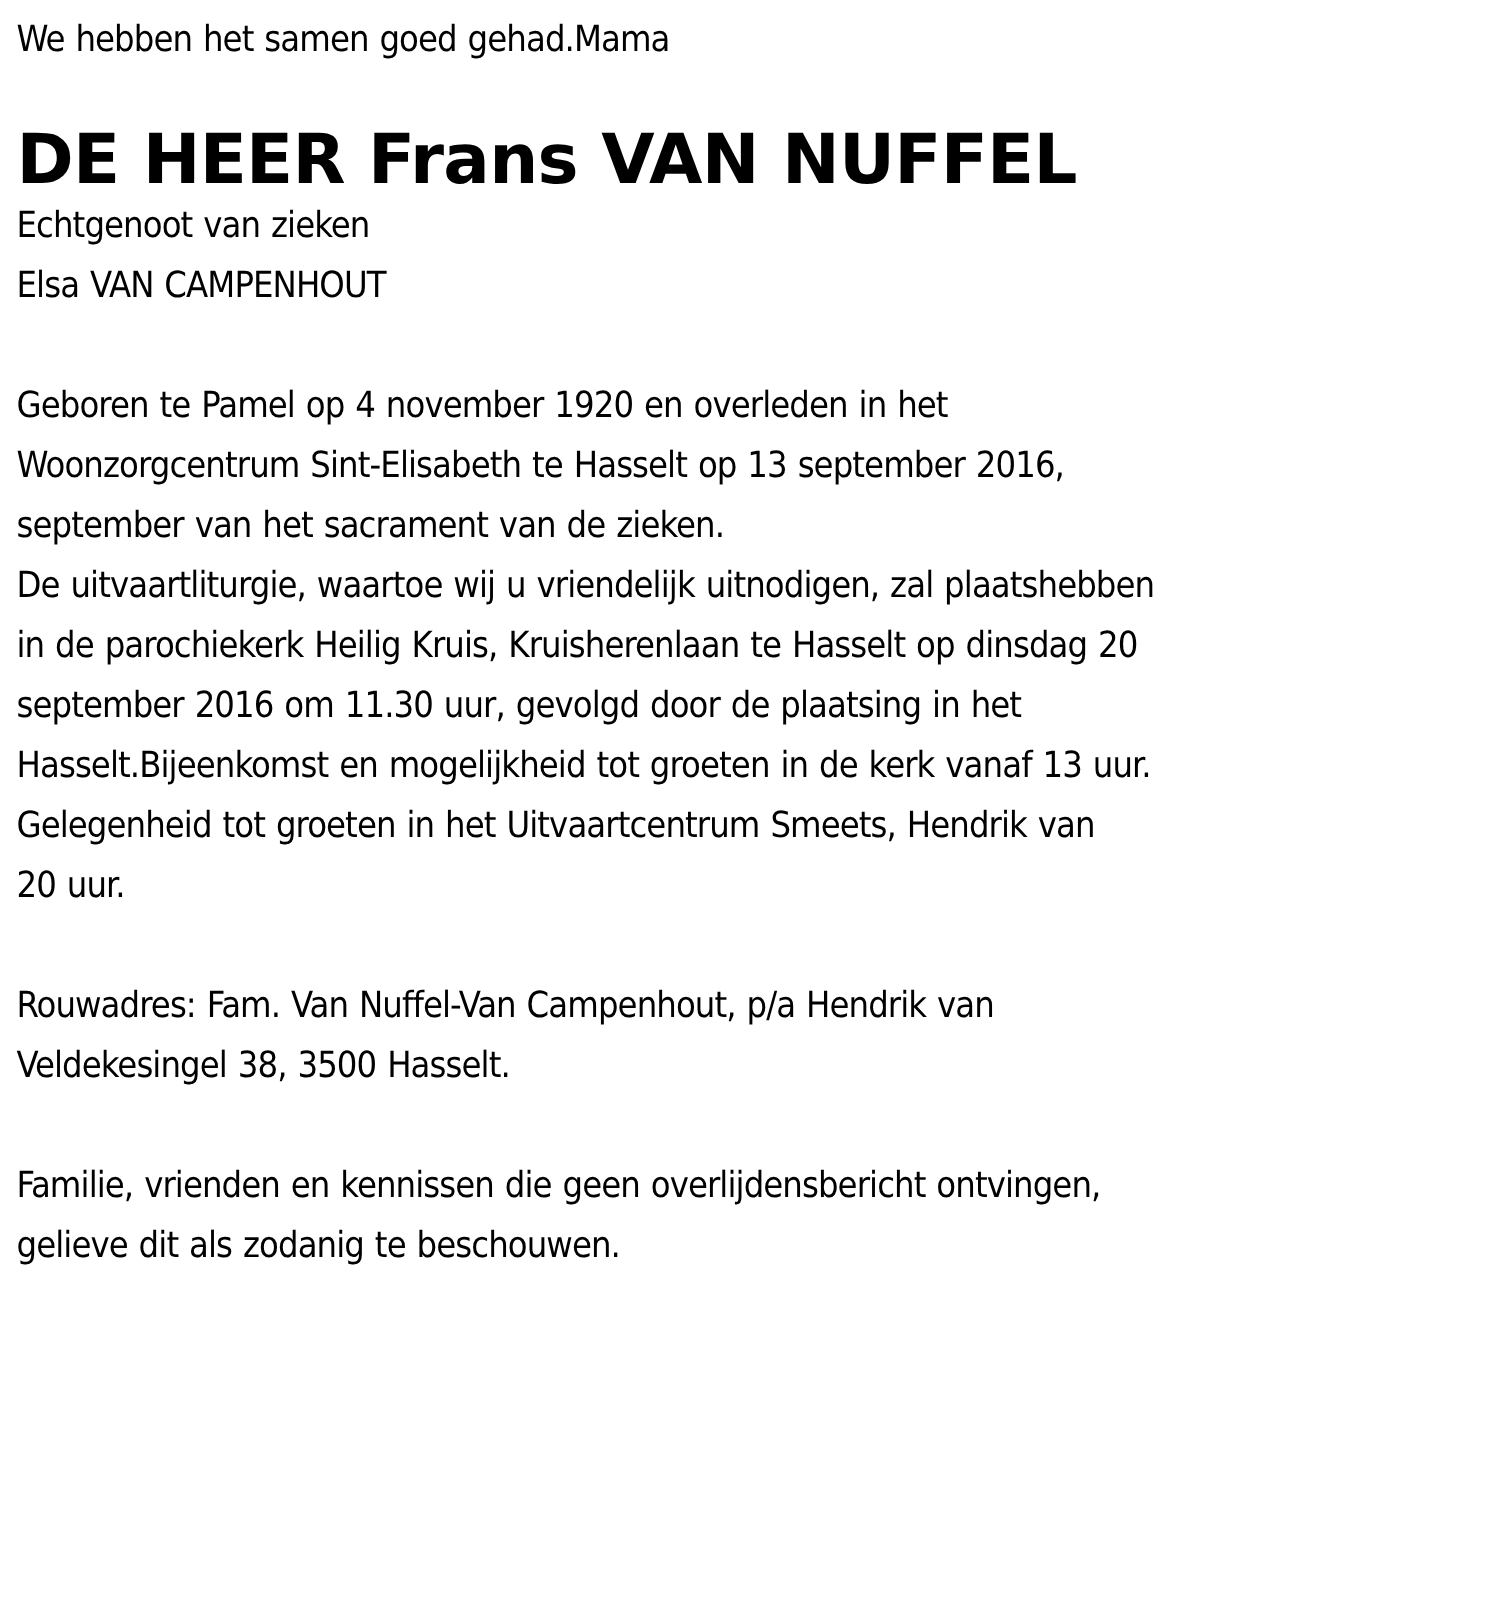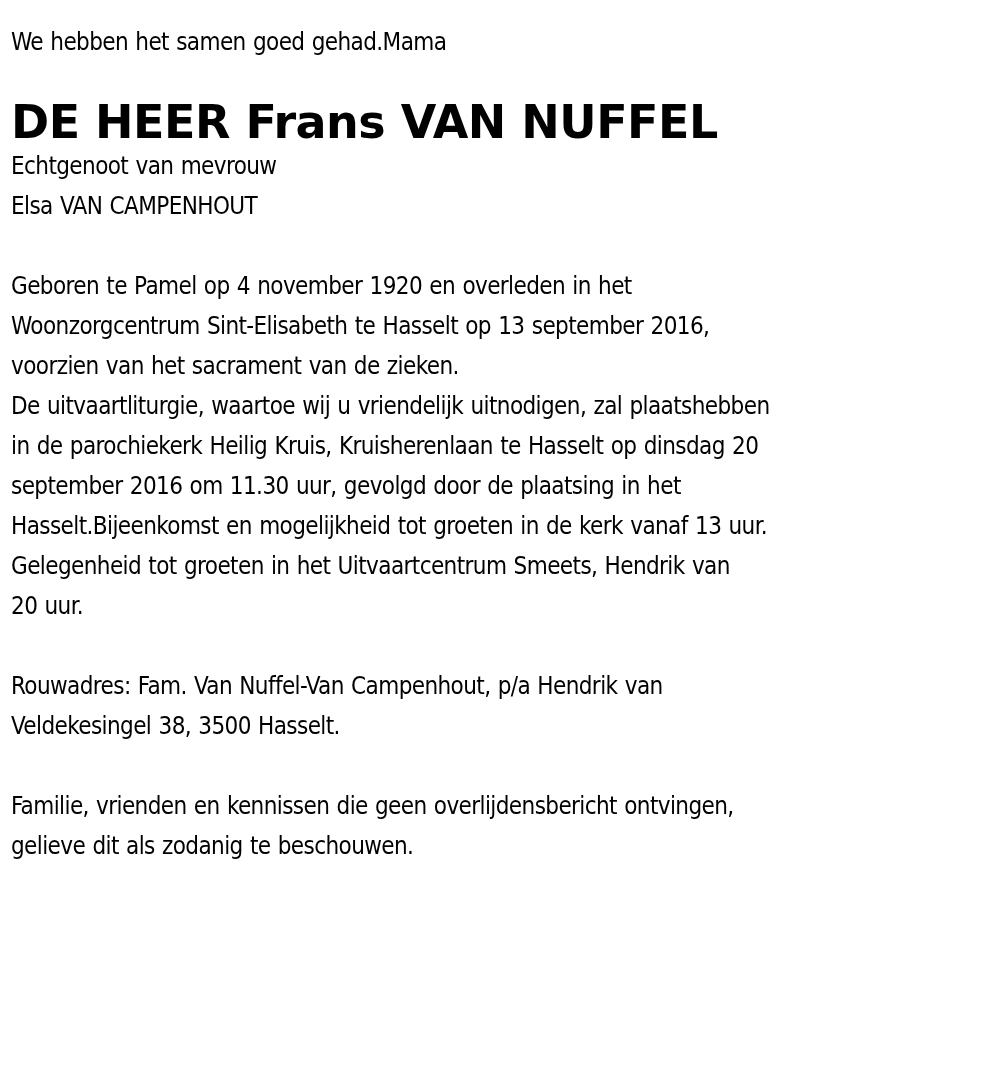--- a/index.html
+++ b/index.html
@@ -11,21 +11,20 @@
       width: 1000px;
       height: 1070px;
       overflow: hidden;
       color: #000000;
       font-family: "DejaVu Sans", sans-serif;
     }
     .page {
       padding: 6px 11px 0 11px;
       box-sizing: border-box;
       width: 911px;
-      margin-top: 16px;
     }
     .line {
       font-size: 24px;
       line-height: 40px;
       letter-spacing: -0.6px;
       word-spacing: 1px;
       white-space: nowrap;
       font-stretch: condensed;
     }
     .intro {
@@ -51,29 +50,29 @@
 </head>
 <body>
 
 <div class="page">
 
   <div class="line intro">We hebben het samen goed gehad.Mama</div>
 
   <div class="title">DE HEER Frans VAN NUFFEL</div>
 
   <div class="spouse">
-    <div class="line">Echtgenoot van mevrouw</div>
+    <div class="line">Echtgenoot van zieken</div>
     <div class="line">Elsa VAN CAMPENHOUT</div>
   </div>
 
 
   <div class="para">
     <div class="line">Geboren te Pamel op 4 november 1920 en overleden in het</div>
     <div class="line">Woonzorgcentrum Sint-Elisabeth te Hasselt op 13 september 2016,</div>
-    <div class="line">voorzien van het sacrament van de zieken.</div>
+    <div class="line">september van het sacrament van de zieken.</div>
   </div>
 
   <div class="para tight">
     <div class="line">De uitvaartliturgie, waartoe wij u vriendelijk uitnodigen, zal plaatshebben</div>
     <div class="line">in de parochiekerk Heilig Kruis, Kruisherenlaan te Hasselt op dinsdag 20</div>
     <div class="line">september 2016 om 11.30 uur, gevolgd door de plaatsing in het</div>
     <div class="line">Hasselt.Bijeenkomst en mogelijkheid tot groeten in de kerk vanaf 13 uur.</div>
   </div>
 
   <div class="para tight">

